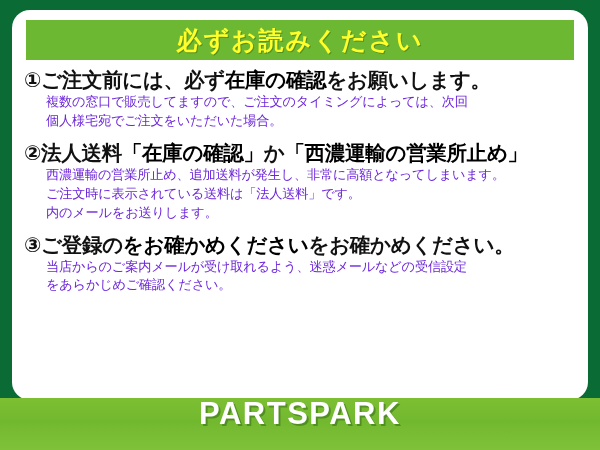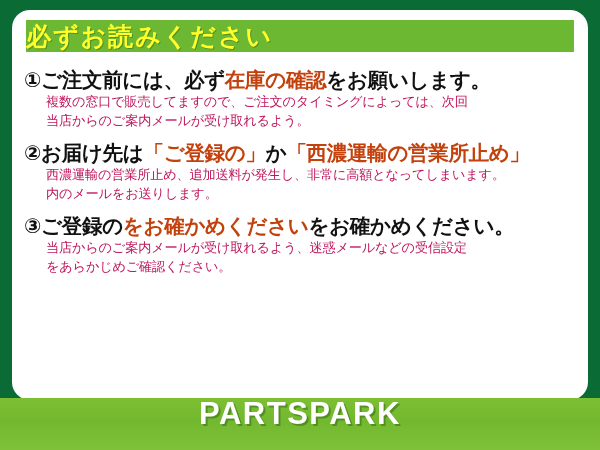--- a/index.html
+++ b/index.html
@@ -60,25 +60,25 @@
     text-shadow: 2px 2px 0 rgba(40,90,20,0.45);
     font-family: "Liberation Sans", sans-serif;
   }
 
   
   #title-bar {
     position: absolute;
     left: 14px;
     top: 10px;
     width: 548px;
-    height: 32px;
+    height: 40px;
     background: #6cb832;
     display: flex;
     align-items: center;
-    justify-content: flex-start;
+    justify-content: center;
   }
   #title-text {
     font-size: 25px;
     font-weight: bold;
     color: #ffff2a;
     letter-spacing: 2px;
     text-shadow: 1px 1px 0 rgba(60,110,25,0.55);
     font-family: "DejaVu Sans", "Liberation Sans", sans-serif;
     white-space: nowrap;
   }
@@ -95,25 +95,25 @@
 
   .item-head {
     font-size: 20.5px;
     font-weight: bold;
     color: #111111;
     line-height: 1.22;
     letter-spacing: -0.3px;
     white-space: nowrap;
     font-family: "DejaVu Sans", "Liberation Sans", sans-serif;
   }
-  .hi { color: #c2410c; }
+  .hi { color: #000000; }
 
   .item-body {
     font-size: 13.2px;
-    color: #be185d;
+    color: #6d28d9;
     line-height: 1.42;
     padding-left: 22px;
     letter-spacing: -0.2px;
     font-family: "DejaVu Sans", "Liberation Sans", sans-serif;
   }
   .item-body div { white-space: nowrap; }
 
   .gap-a { height: 9px; }
   .gap-b { height: 8px; }
   .indent { padding-left: 22px; }
@@ -128,30 +128,31 @@
     <div id="title-bar">
       <span id="title-text">必ずお読みください</span>
     </div>
 
     <div id="content">
 
       <div class="item">
         <div class="item-head"><span>①</span><span>ご注文前には、必ず</span><span class="hi">在庫の確認</span><span>をお願いします。</span></div>
         <div class="item-body">
           <div>複数の窓口で販売してますので、ご注文のタイミングによっては、次回</div>
-          <div>当店からのご案内メールが受け取れるよう。</div>
+          <div>個人様宅宛でご注文をいただいた場合。</div>
         </div>
       </div>
 
       <div class="gap-a"></div>
 
       <div class="item">
-        <div class="item-head"><span>②</span><span>お届け先は</span><span class="hi">「ご登録の」</span><span>か</span><span class="hi">「西濃運輸の営業所止め」</span></div>
+        <div class="item-head"><span>②</span><span>法人送料</span><span class="hi">「在庫の確認」</span><span>か</span><span class="hi">「西濃運輸の営業所止め」</span></div>
         <div class="item-body">
           <div>西濃運輸の営業所止め、追加送料が発生し、非常に高額となってしまいます。</div>
+          <div>ご注文時に表示されている送料は「法人送料」です。</div>
           <div>内のメールをお送りします。</div>
         </div>
       </div>
 
       <div class="gap-b"></div>
 
       <div class="item">
         <div class="item-head"><span>③</span><span>ご登録の</span><span class="hi">をお確かめください</span><span>をお確かめください。</span></div>
         <div class="item-body">
           <div>当店からのご案内メールが受け取れるよう、迷惑メールなどの受信設定</div>

